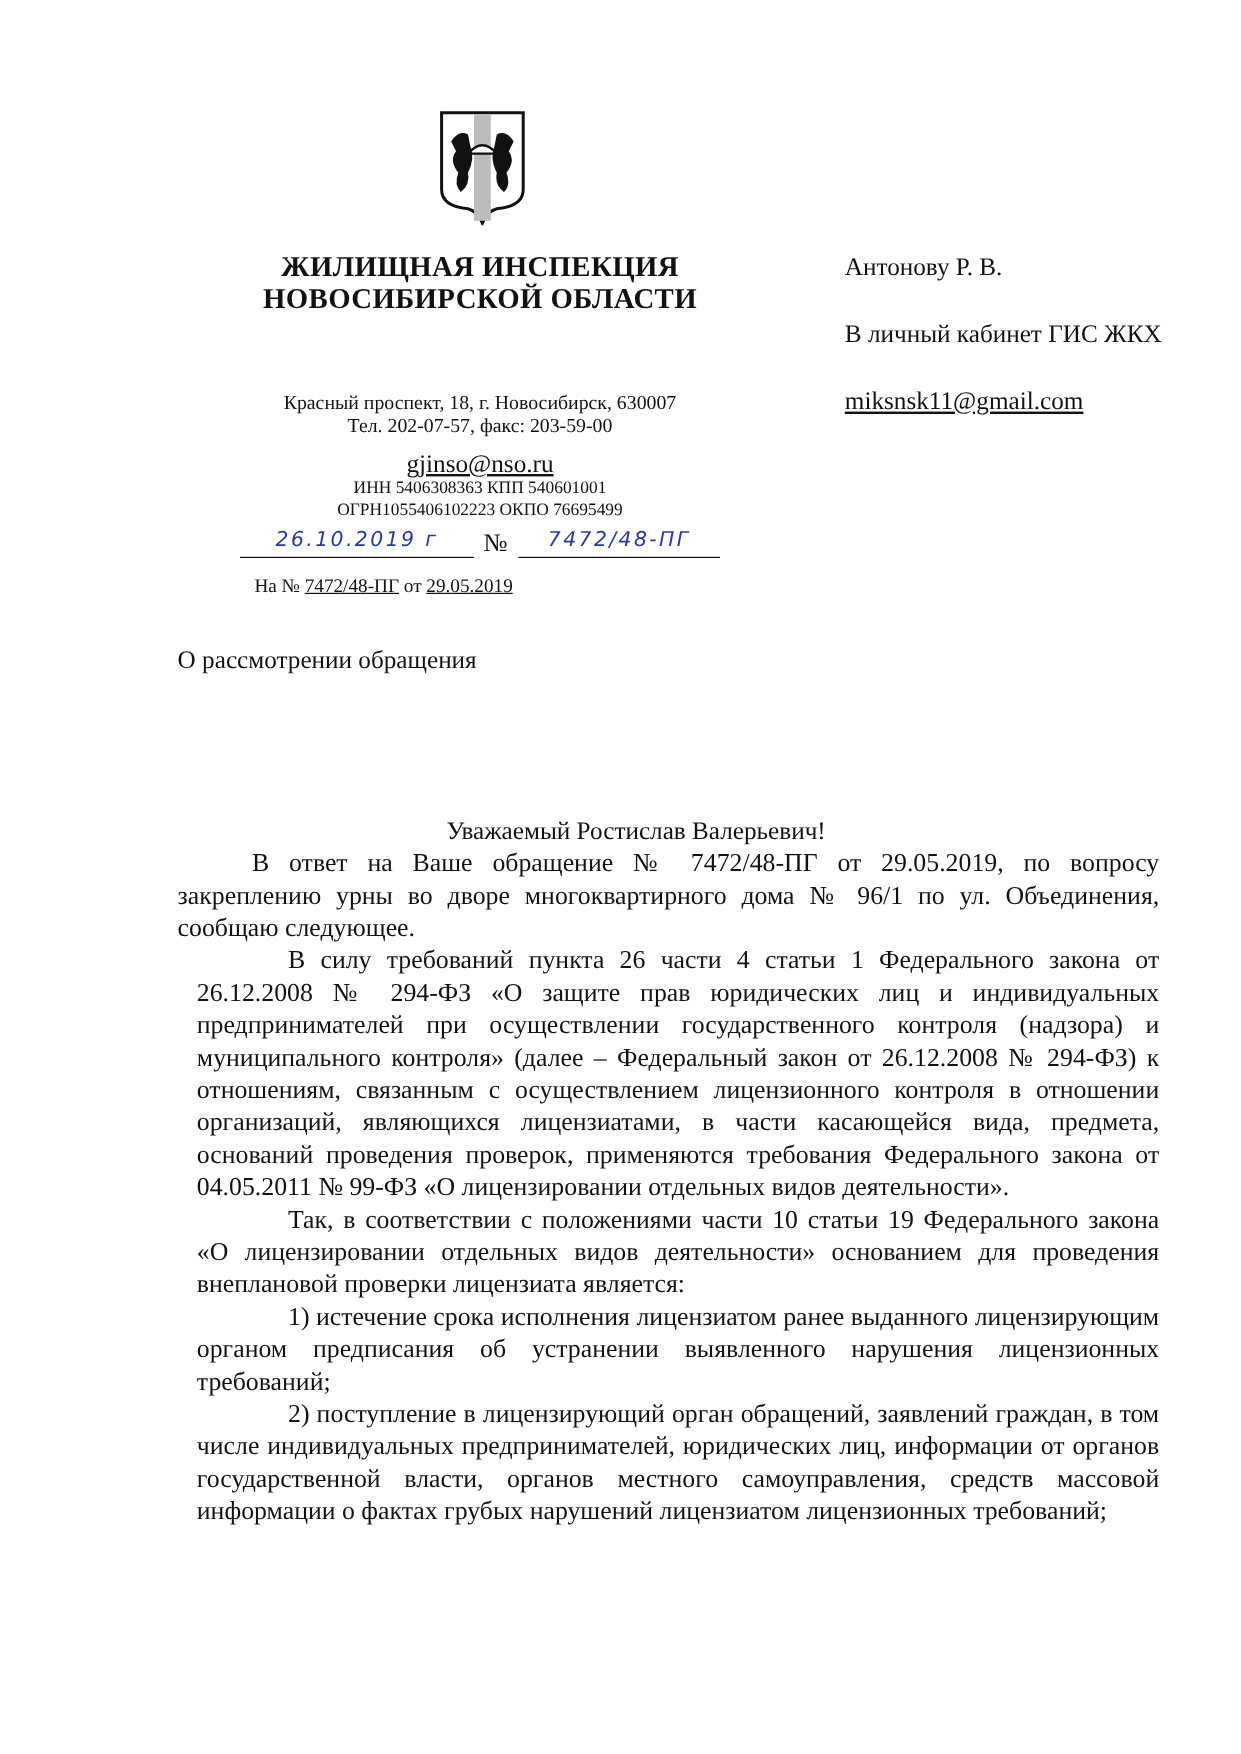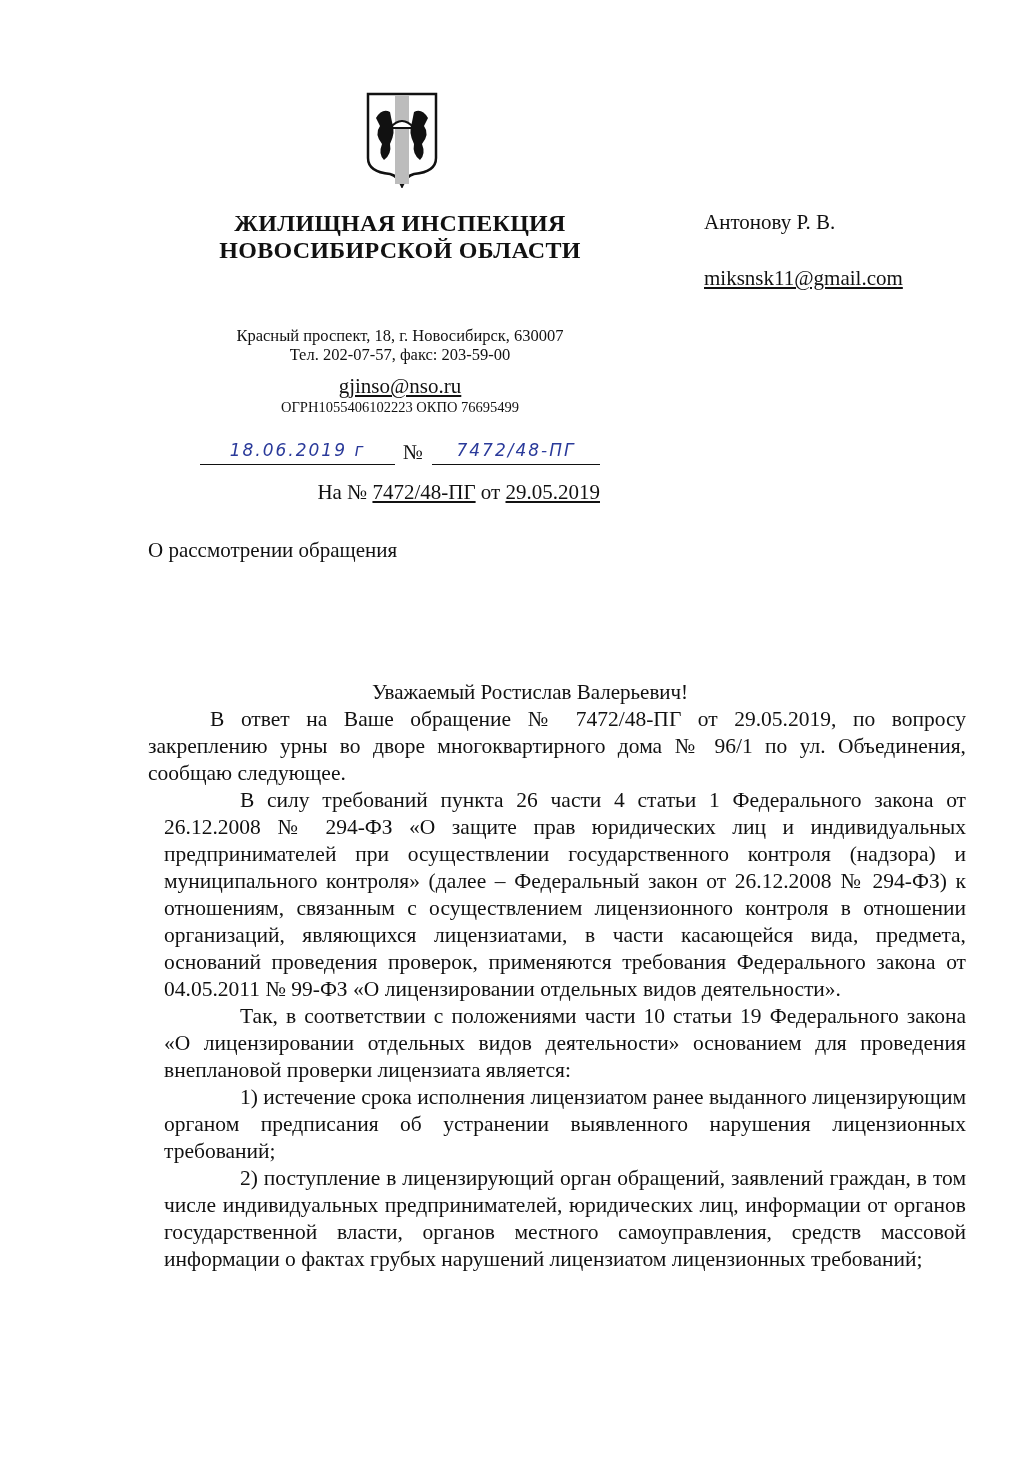--- a/index.html
+++ b/index.html
@@ -29,25 +29,25 @@
     font-family: "DejaVu Sans", sans-serif; font-style: italic; font-size: 17px;
     text-align: center; letter-spacing: 2px;
   }
   .regline .no-sign { position: absolute; left: 203px; top: 0; font-size: 21px; }
   .regline .num-field {
     position: absolute; left: 232px; top: 0; width: 168px; height: 24px;
     border-bottom: 1px solid #111; color: #2a3a9a;
     font-family: "DejaVu Sans", sans-serif; font-style: italic; font-size: 17px;
     text-align: center; letter-spacing: 2px;
   }
-  .reply-ref { left: 200px; top: 480px; width: 400px; text-align: right; font-size: 21px; }
+  .reply-ref { left: 212px; top: 480px; width: 400px; text-align: left; font-size: 16px; }
   .reply-ref .u { text-decoration: underline; }
   .addressee { left: 704px; top: 210px; font-size: 21px; line-height: 24px; }
   .addressee div { margin-bottom: 32px; white-space: nowrap; }
-  .addressee .mail { text-decoration: underline; text-align: right; }
+  .addressee .mail { text-decoration: underline; }
   .subject { left: 148px; top: 538px; font-size: 21px; }
   .salutation { left: 372px; top: 648px; font-size: 21px; margin-top: 32px; }
   .body-text {
     left: 148px; top: 706px; width: 818px;
     font-size: 21.5px; line-height: 27px; text-align: justify;
   }
   .body-text p { margin: 0; text-indent: 62px; }
   .body-text p.deep { text-indent: 76px; margin-left: 16px; }
 </style>
 </head>
@@ -65,38 +65,40 @@
 
 <div class="abs org-name">
   <div>ЖИЛИЩНАЯ  ИНСПЕКЦИЯ</div>
   <div>НОВОСИБИРСКОЙ  ОБЛАСТИ</div>
 </div>
 
 <div class="abs contacts">
   <div>Красный проспект, 18, г. Новосибирск, 630007</div>
   <div>Тел. 202-07-57, факс: 203-59-00</div>
   <div class="email">gjinso@nso.ru</div>
+  <div class="reg">ИНН 5406308363  КПП 540601001</div>
   <div class="reg">ОГРН1055406102223 ОКПО 76695499</div>
 </div>
 
 <div class="abs regline">
-  <div class="date-field">18.06.2019 г</div>
+  <div class="date-field">26.10.2019 г</div>
   <span class="no-sign">№</span>
   <div class="num-field">7472/48-ПГ</div>
 </div>
 
 <div class="abs reply-ref">
   <span>На №</span>
   <span class="u">7472/48-ПГ</span>
   <span>от</span>
   <span class="u">29.05.2019</span>
 </div>
 
 <div class="abs addressee">
   <div>Антонову Р. В.</div>
+  <div>В личный кабинет ГИС ЖКХ</div>
   <div class="mail">miksnsk11@gmail.com</div>
 </div>
 
 <div class="abs subject">О рассмотрении обращения</div>
 
 <div class="abs salutation">Уважаемый Ростислав Валерьевич!</div>
 
 <div class="abs body-text">
   <p>В ответ на Ваше обращение № 7472/48-ПГ от 29.05.2019, по вопросу закреплению урны во дворе многоквартирного дома № 96/1 по ул. Объединения, сообщаю следующее.</p>
   <p class="deep">В силу требований пункта 26 части 4 статьи 1 Федерального закона от 26.12.2008 № 294-ФЗ «О защите прав юридических лиц и индивидуальных предпринимателей при осуществлении государственного контроля (надзора) и муниципального контроля» (далее – Федеральный закон от 26.12.2008 № 294-ФЗ) к отношениям, связанным с осуществлением лицензионного контроля в отношении организаций, являющихся лицензиатами, в части касающейся вида, предмета, оснований проведения проверок, применяются требования Федерального закона от 04.05.2011 № 99-ФЗ «О лицензировании отдельных видов деятельности».</p>

